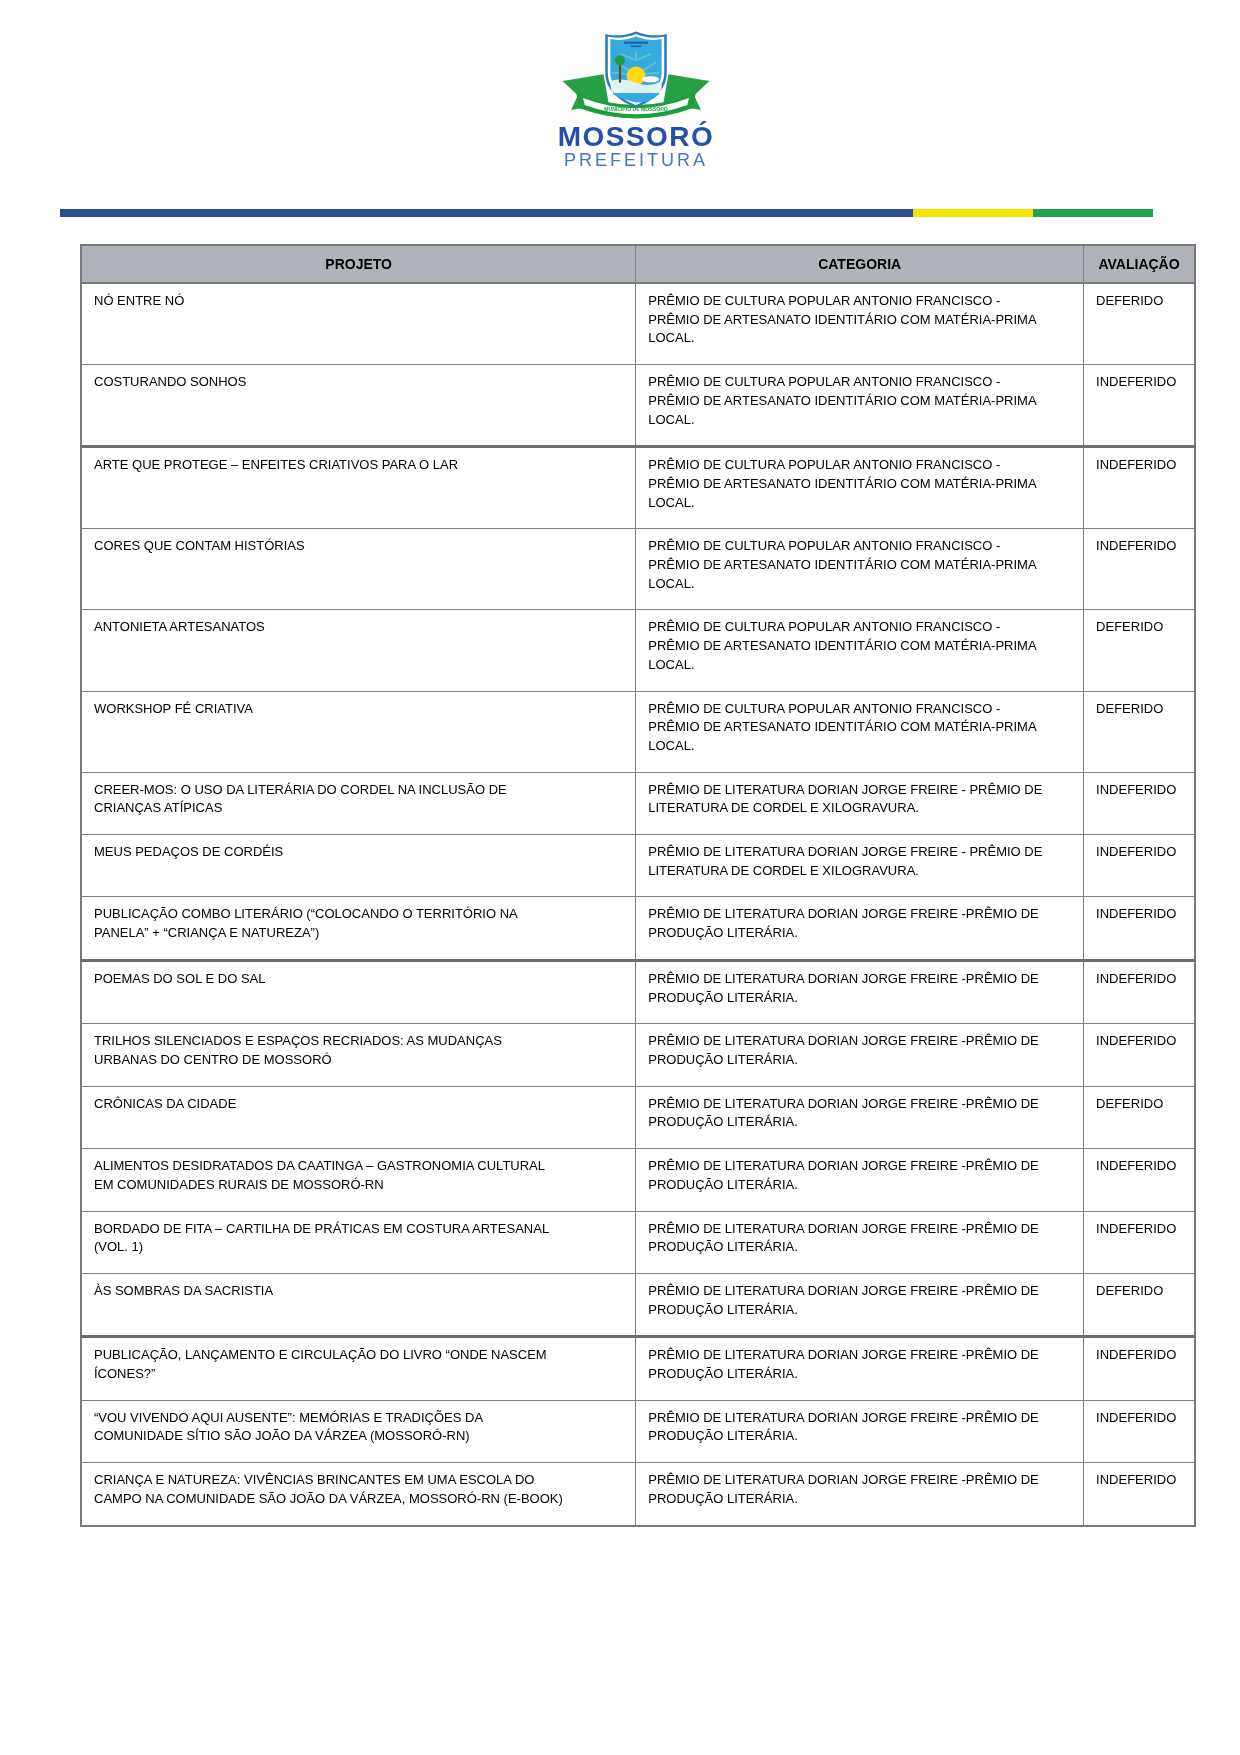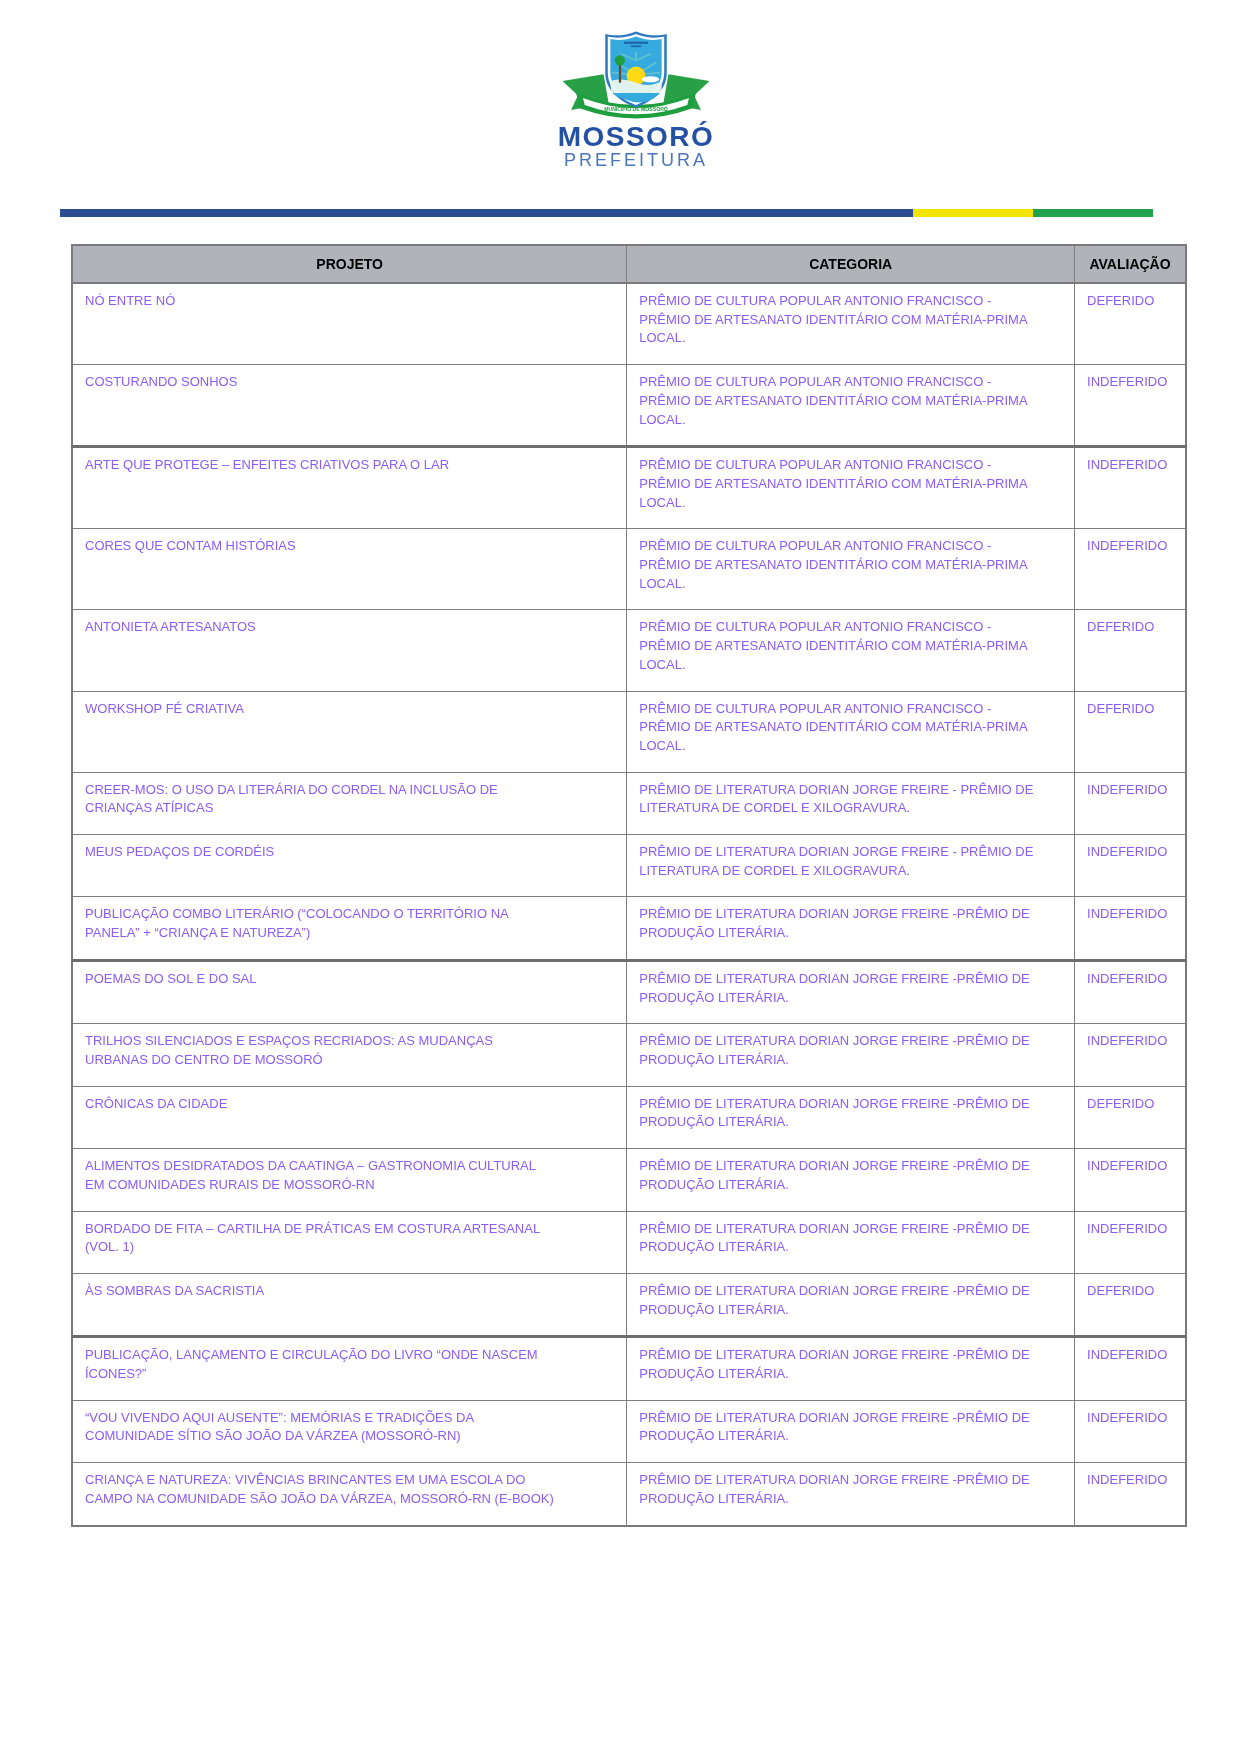--- a/index.html
+++ b/index.html
@@ -14,30 +14,30 @@
   .page-title { font-size:34px; font-weight:600; letter-spacing:-0.3px; color:#3d3d3d; line-height:38px; margin-top:3px; }
 
   
   .tricolor { position:absolute; top:209px; left:60px; width:1093px; height:8px; display:flex; }
   .bar-seg { height:100%; }
   .bar-seg.blue   { width:78%; }
   .bar-seg.yellow { width:11%; }
   .bar-seg.green  { width:11%; }
 
   
-  .table-wrap { position:absolute; top:244px; left:57px; width:1130px;padding-left:14px; }
+  .table-wrap { position:absolute; top:244px; left:66px; width:1130px;padding-left:14px; }
   table { width:100%; border-collapse:collapse; table-layout:fixed; }
   table, th, td { border:1px solid #7f7f7f; }
   table { border:2px solid #7a7a7a; }
   th {
     background:#b0b4ba; color:#000; font-size:14px; font-weight:bold;
     text-align:center; padding:10px 6px; border-bottom:2px solid #7a7a7a;
   }
   td {
-    vertical-align:top; font-size:13px; line-height:18.7px; color:#8b5cf6;
+    vertical-align:top; font-size:13px; line-height:18.7px; color:#000000;
     padding:8px 12px 16px 12px;
   }
   td:nth-child(1) { padding-right:70px; }
   td:nth-child(2) { padding-right:32px; }
   td:nth-child(3) { padding-right:6px; }
   tr.thick-top td { border-top:3px solid #6e6e6e; }
   col.c1 { width:49.8%; }
   col.c2 { width:40.2%; }
   col.c3 { width:10.0%; }
 </style>

